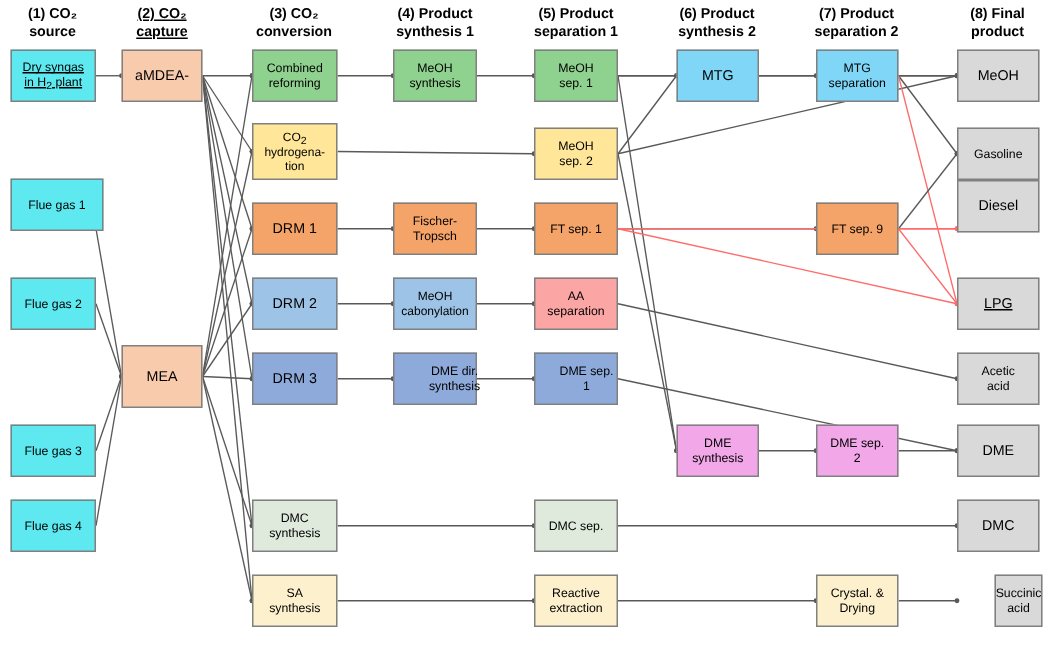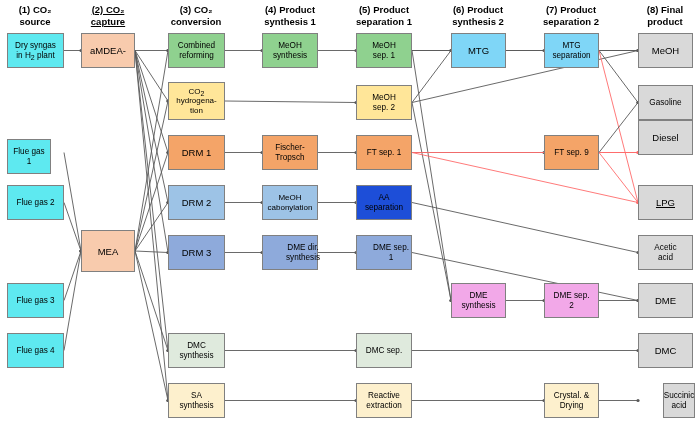--- a/index.html
+++ b/index.html
@@ -122,24 +122,24 @@
       <line x1="599" y1="300.5" x2="638" y2="300.5" stroke="#595959" stroke-width="0.9"></line>
       <circle cx="638" cy="300.5" r="1.6" fill="#595959"></circle>
       <line x1="412" y1="350.5" x2="638" y2="350.5" stroke="#595959" stroke-width="0.9"></line>
       <circle cx="638" cy="350.5" r="1.6" fill="#595959"></circle>
       <line x1="412" y1="400.5" x2="544" y2="400.5" stroke="#595959" stroke-width="0.9"></line>
       <circle cx="544" cy="400.5" r="1.6" fill="#595959"></circle>
       <line x1="599" y1="400.5" x2="638" y2="400.5" stroke="#595959" stroke-width="0.9"></line>
       <circle cx="638" cy="400.5" r="1.6" fill="#595959"></circle>
     </svg>
   <div id="node-layer">
-      <div class="node small" style="left: 7px; top: 33px; width: 57px; height: 35px; background: rgb(94, 233, 240);">
+      <div class="node small" style="left: 7px; top: 33px; width: 57px; height: 35px; background: rgb(94, 233, 240); text-decoration: underline;">
         <span>Dry syngas<br>in H<sub>2</sub> plant</span>
       </div>
-      <div class="node small" style="left: 7px; top: 139px; width: 44px; height: 35px; background: rgb(94, 233, 240); align-items: center;">
+      <div class="node small" style="left: 7px; top: 119px; width: 62px; height: 35px; background: rgb(94, 233, 240); align-items: center;">
         <span>Flue gas 1</span>
       </div>
       <div class="node small" style="left: 7px; top: 185px; width: 57px; height: 35px; background: rgb(94, 233, 240);">
         <span>Flue gas 2</span>
       </div>
       <div class="node small" style="left: 7px; top: 283px; width: 57px; height: 35px; background: rgb(94, 233, 240);">
         <span>Flue gas 3</span>
       </div>
       <div class="node small" style="left: 7px; top: 333px; width: 57px; height: 35px; background: rgb(94, 233, 240);">
         <span>Flue gas 4</span>
@@ -185,21 +185,21 @@
       </div>
       <div class="node small" style="left: 356px; top: 33px; width: 56px; height: 35px; background: rgb(143, 209, 143);">
         <span>MeOH<br>sep. 1</span>
       </div>
       <div class="node small" style="left: 356px; top: 85px; width: 56px; height: 35px; background: rgb(255, 230, 153);">
         <span>MeOH<br>sep. 2</span>
       </div>
       <div class="node small" style="left: 356px; top: 135px; width: 56px; height: 35px; background: rgb(244, 164, 104);">
         <span>FT sep. 1</span>
       </div>
-      <div class="node small" style="left: 356px; top: 185px; width: 56px; height: 35px; background: #1d4ed8;">
+      <div class="node small" style="left: 356px; top: 185px; width: 56px; height: 35px; background: #fca5a5;">
         <span>AA<br>separation</span>
       </div>
       <div class="node small" style="left: 356px; top: 235px; width: 56px; height: 35px; background: rgb(142, 170, 219); padding-left: 16px;">
         <span>DME sep. 1</span>
       </div>
       <div class="node small" style="left: 356px; top: 333px; width: 56px; height: 35px; background: rgb(223, 234, 221);">
         <span>DMC sep.</span>
       </div>
       <div class="node small" style="left: 356px; top: 383px; width: 56px; height: 35px; background: rgb(253, 240, 205);">
         <span>Reactive<br>extraction</span>

